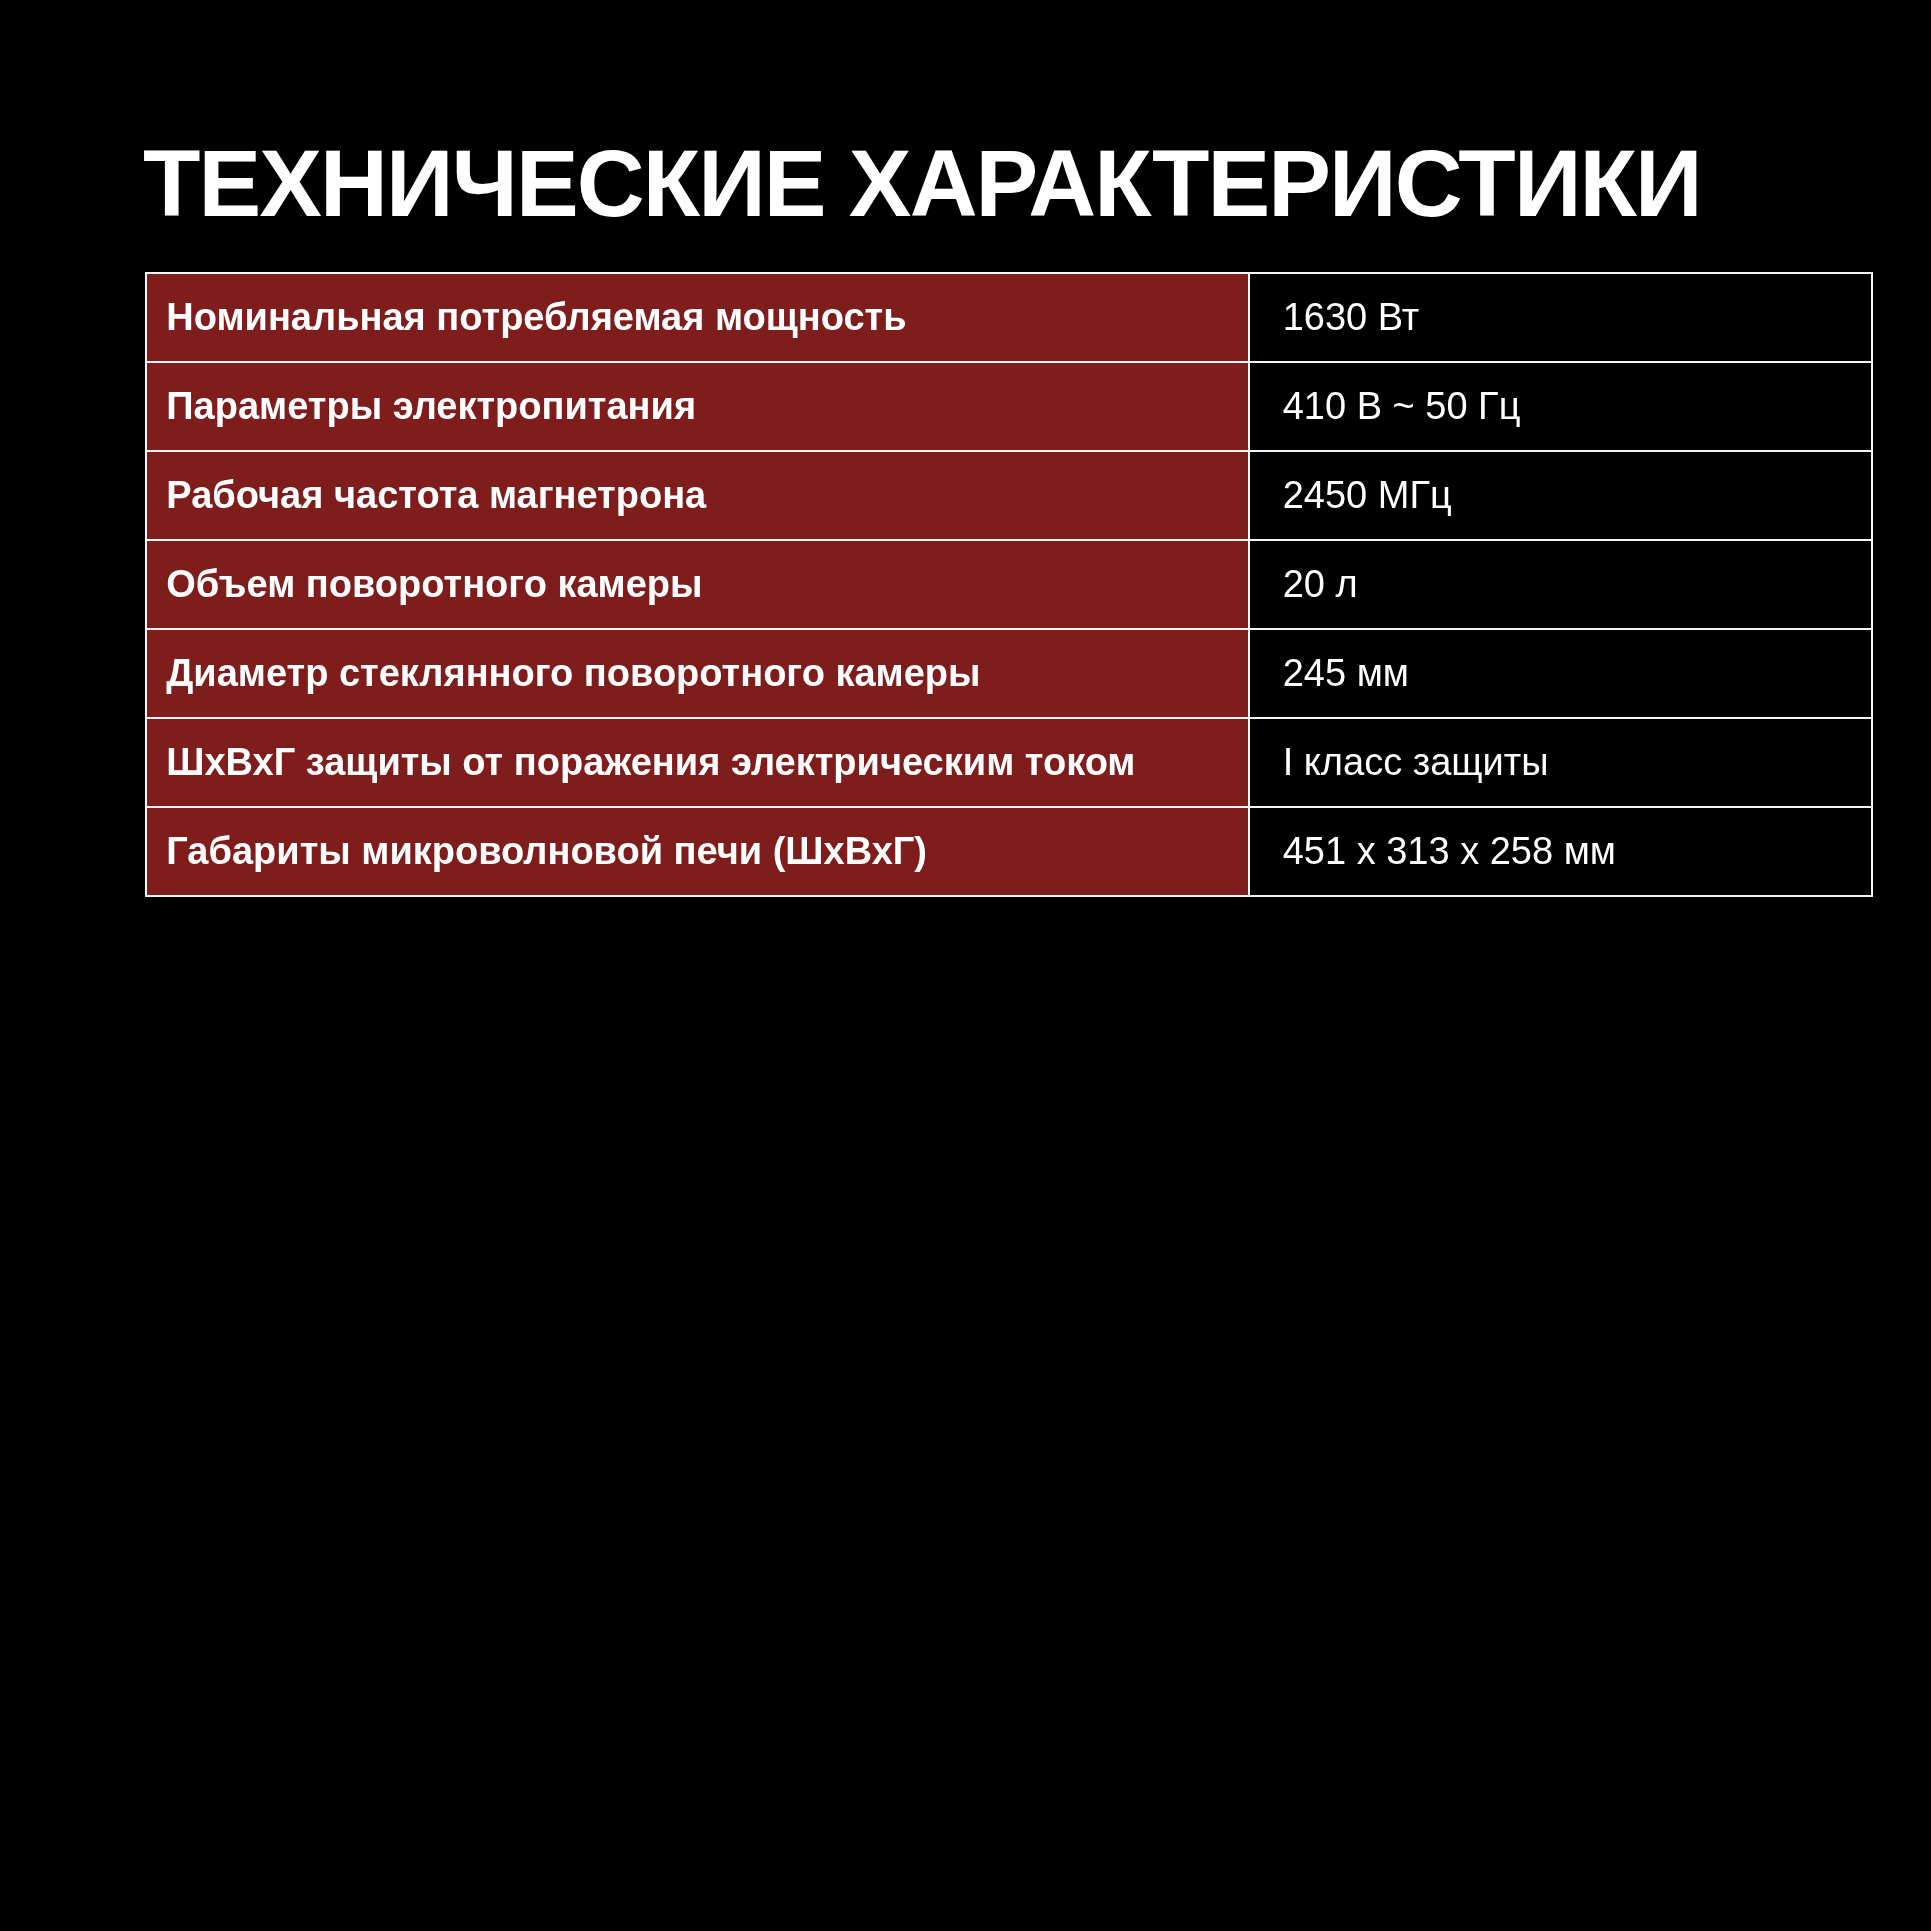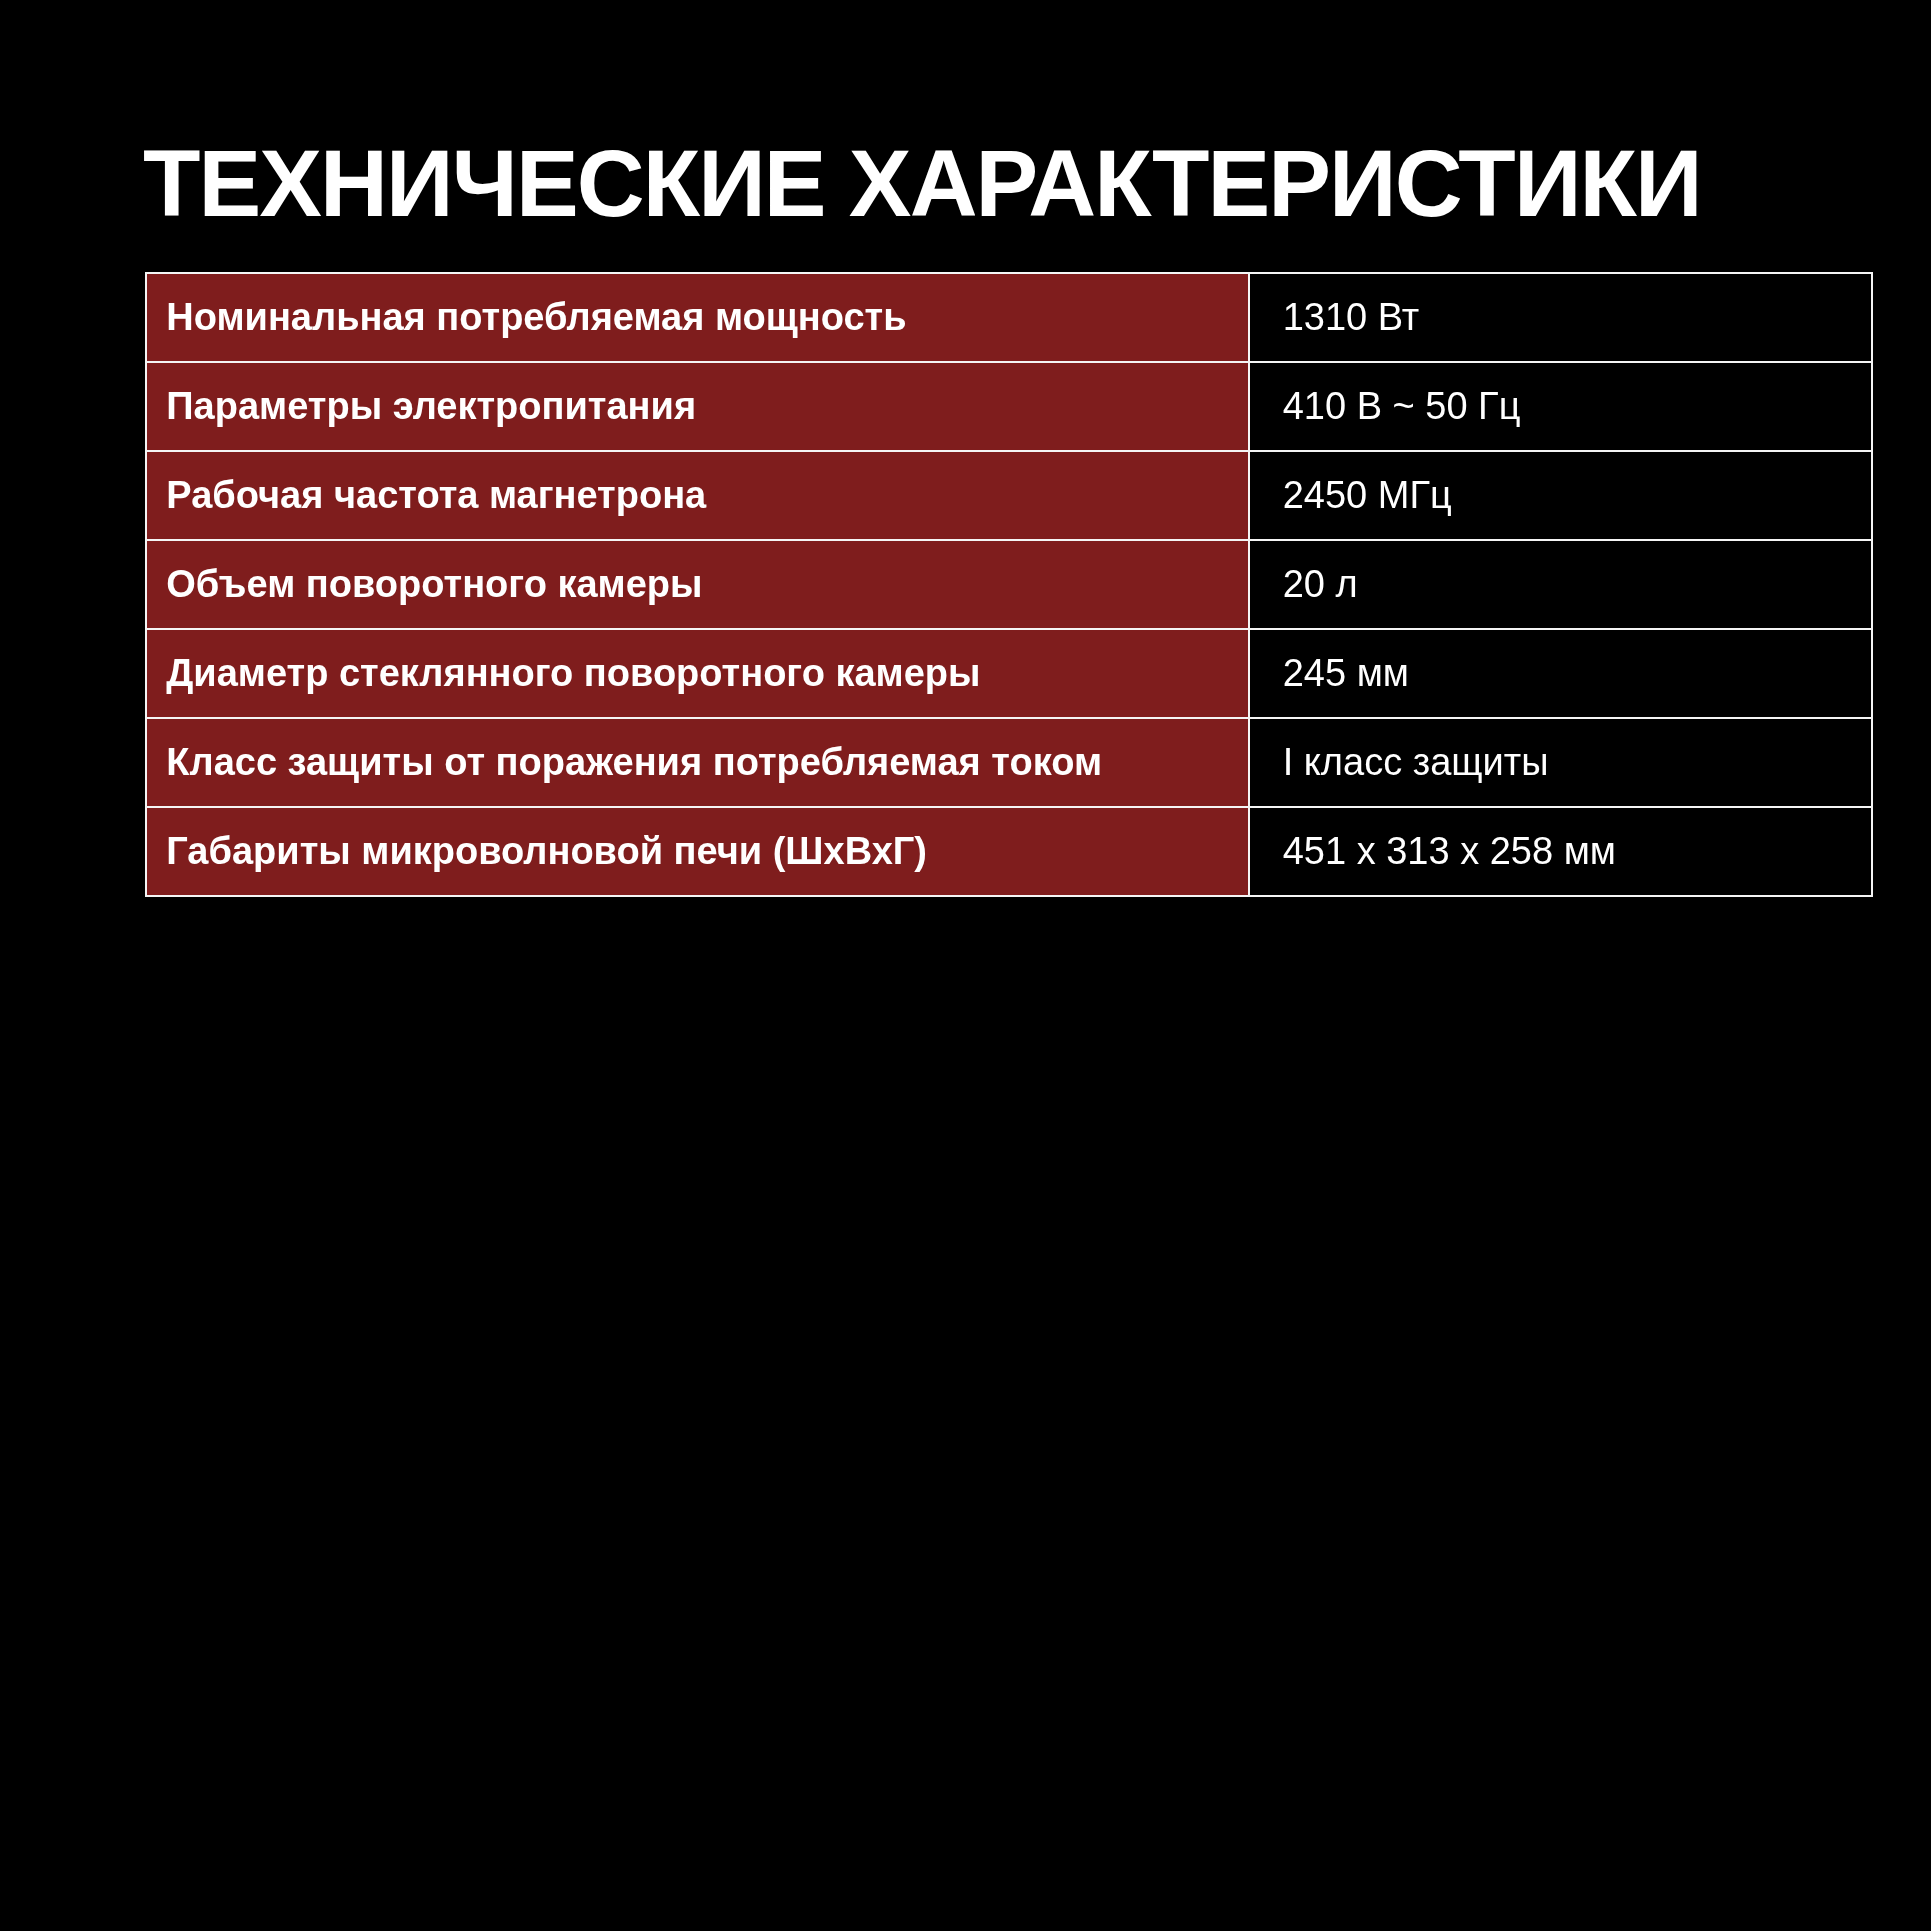--- a/index.html
+++ b/index.html
@@ -60,21 +60,21 @@
 </head>
 <body>
 
 <div id="page">
   <div id="title">ТЕХНИЧЕСКИЕ ХАРАКТЕРИСТИКИ</div>
 
   <table id="specs-table">
     <tbody id="specs-table-body">
     <tr>
       <td class="label-cell">Номинальная потребляемая мощность</td>
-      <td class="value-cell">1310 Вт</td>
+      <td class="value-cell">1630 Вт</td>
     </tr>
 
     <tr>
       <td class="label-cell">Параметры электропитания</td>
       <td class="value-cell">410 В ~ 50 Гц</td>
     </tr>
 
     <tr>
       <td class="label-cell">Рабочая частота магнетрона</td>
       <td class="value-cell">2450 МГц</td>
@@ -85,21 +85,21 @@
       <td class="label-cell">Объем поворотного камеры</td>
       <td class="value-cell">20 л</td>
     </tr>
 
     <tr>
       <td class="label-cell">Диаметр стеклянного поворотного камеры</td>
       <td class="value-cell">245 мм</td>
     </tr>
 
     <tr>
-      <td class="label-cell">Класс защиты от поражения потребляемая током</td>
+      <td class="label-cell">ШхВхГ защиты от поражения электрическим током</td>
       <td class="value-cell">I класс защиты</td>
     </tr>
 
     <tr>
       <td class="label-cell">Габариты микроволновой печи (ШхВхГ)</td>
       <td class="value-cell">451 х 313 х 258 мм</td>
     </tr>
 
   </tbody>
   </table>

